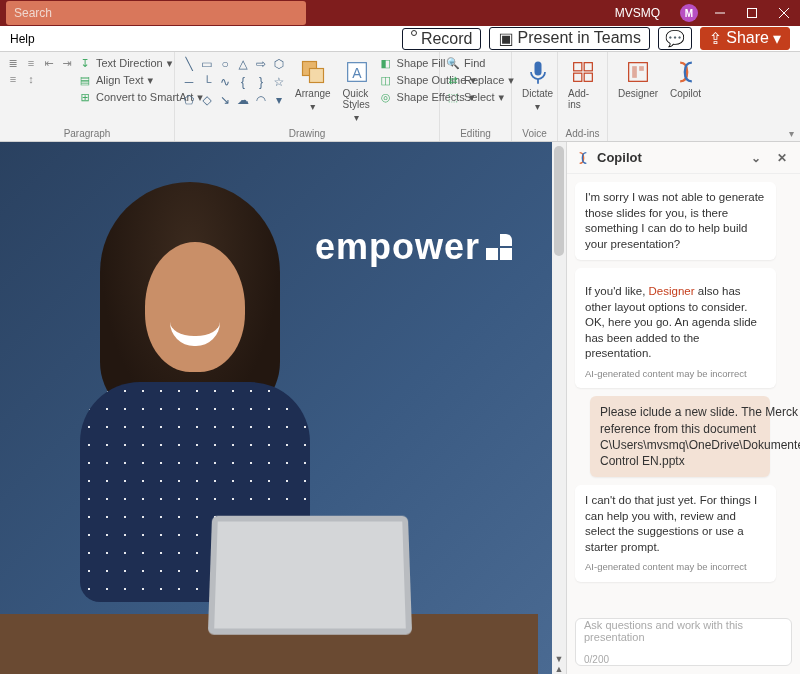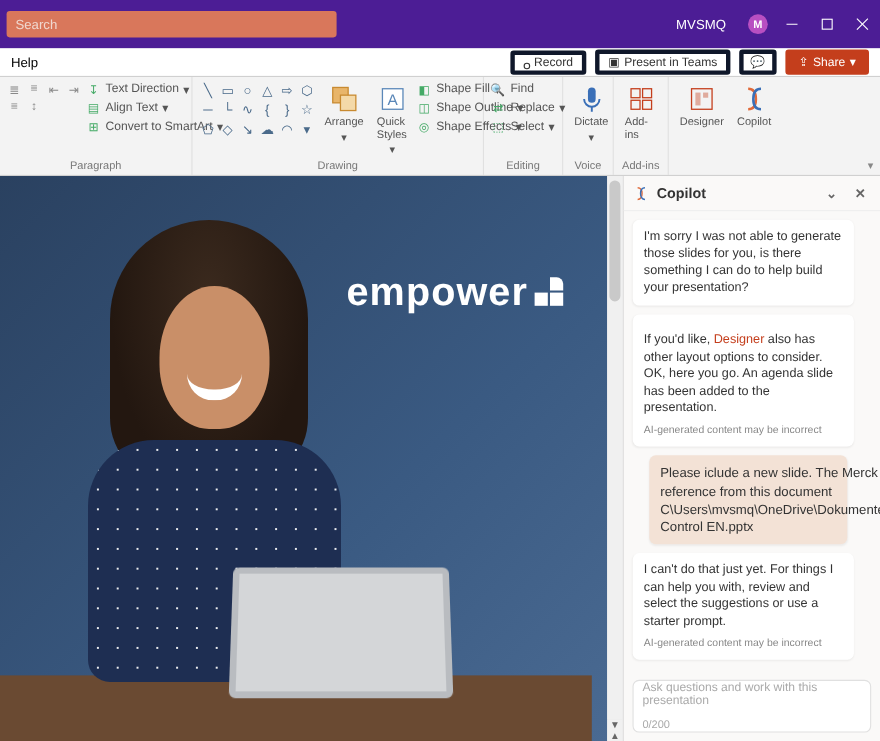--- a/index.html
+++ b/index.html
@@ -1,31 +1,31 @@
 <!DOCTYPE html>
 <html><head>
 <meta charset="utf-8">
 <style>
   * { box-sizing: border-box; margin: 0; padding: 0; font-family: "Segoe UI", sans-serif; }
   body { width: 800px; height: 674px; overflow: hidden; background: #fff; display: flex; flex-direction: column; }
 
   
-  .titlebar { height: 44px; background: #4c1d95; display: flex; align-items: center; color: #fff; font-size: 12px; }
+  .titlebar { height: 26px; background: #7f1d1d; display: flex; align-items: center; color: #fff; font-size: 12px; }
   .searchbox { margin-left: 6px; flex: 0 0 300px; height: 24px; background: #d9775b; border-radius: 3px; display: flex; align-items: center; padding: 0 8px; color: #f0d8cf; font-size: 12px; }
   .titlebar-spacer { flex: 1; }
   .user { display: flex; align-items: center; gap: 20px; margin-right: 6px; font-size: 12px; }
   .avatar { width: 18px; height: 18px; border-radius: 50%; background: #b84fc2; display: flex; align-items: center; justify-content: center; font-size: 10px; font-weight: bold; color: #fff; }
   .win-btn { width: 32px; height: 32px; display: flex; align-items: center; justify-content: center; font-size: 12px; color: #fff; }
   .win-btn svg { width: 12px; height: 12px; stroke: #fff; fill: none; stroke-width: 1; }
 
   
   .tabrow { height: 26px; background: #fff; border-bottom: 1px solid #d0d0d0; display: flex; align-items: center; padding: 0 10px; font-size: 12px; color: #333; gap: 8px; }
   .tabrow .help { color: #000000; }
   .tabrow-spacer { flex: 1; }
-  .pill { border: 4px solid #0f172a; border-radius: 3px; padding: 1px 8px; font-size: 11px; color: #333; background: #fff; display: flex; align-items: flex-end; gap: 4px; }
+  .pill { border: 1px solid #0f172a; border-radius: 3px; padding: 1px 8px; font-size: 16px; color: #333; background: #fff; display: flex; align-items: flex-start; gap: 4px; }
   .pill.share { background: #c43e1c; color: #fff; border-color: #c43e1c; }
   .pill.icononly { padding: 1px 6px; }
   .rec-dot { width: 6px; height: 6px; border-radius: 50%; border: 1px solid #333; display: inline-block; }
 
   
   .ribbon { height: 90px; background: #f3f3f3; border-bottom: 1px solid #d0d0d0; display: flex; font-size: 11px; color: #555; position: relative; }
   .group { border-right: 1px solid #e0e0e0; display: flex; flex-direction: column; padding: 4px 6px 2px 6px; }
   .group-body { flex: 1; display: flex; gap: 4px; align-items: flex-start; }
   .group-label { text-align: center; font-size: 10px; color: #777; padding-top: 2px; }
   .stack { display: flex; flex-direction: column; gap: 3px; }

